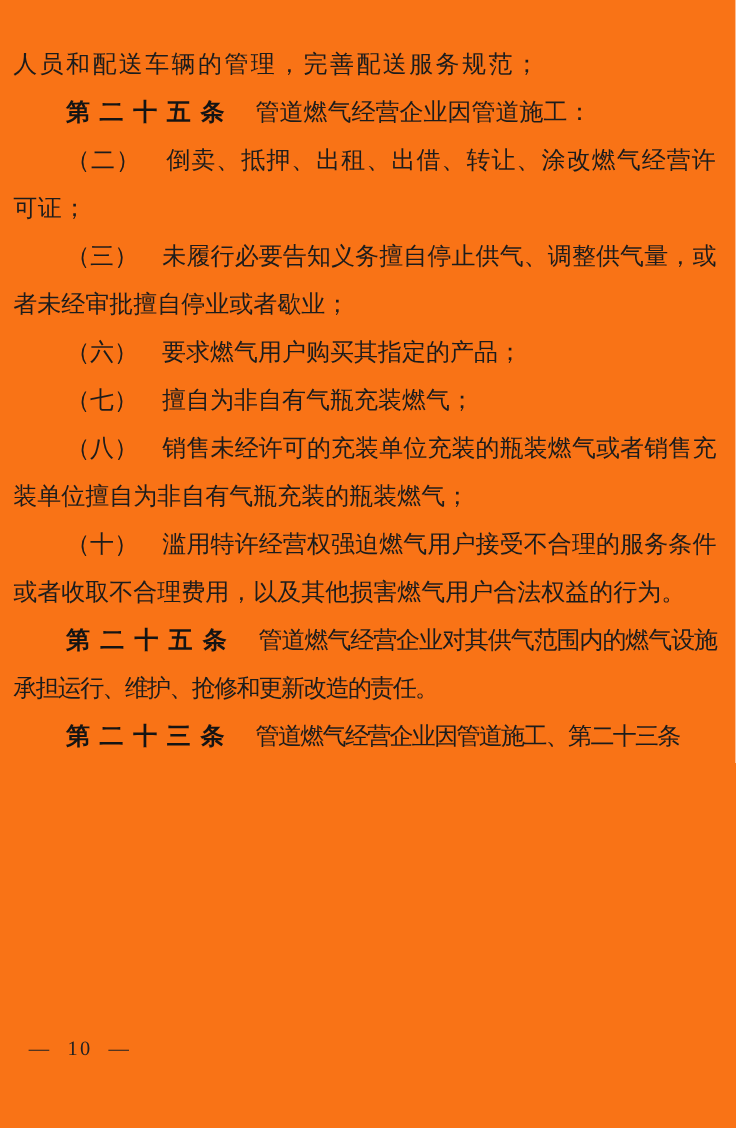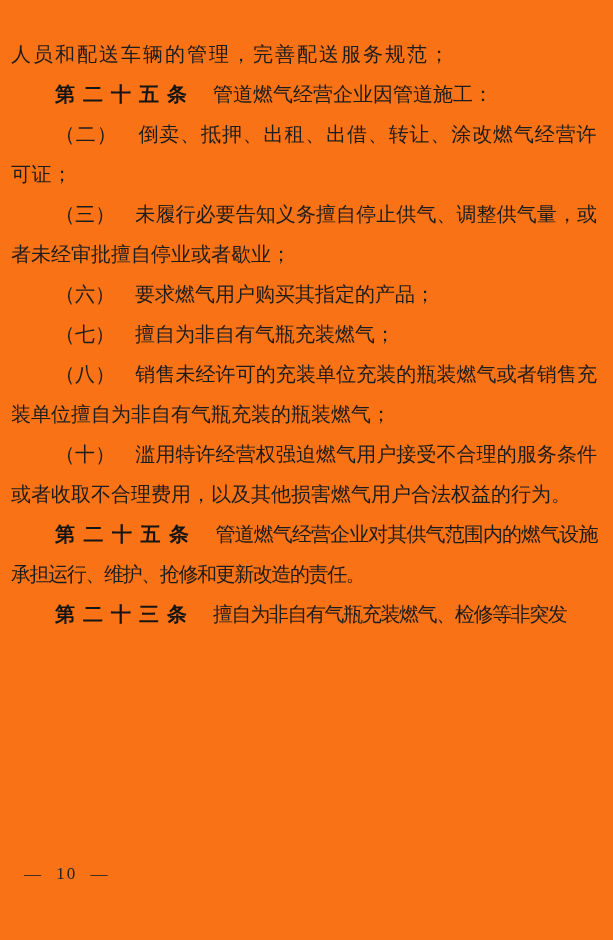--- a/index.html
+++ b/index.html
@@ -79,18 +79,18 @@
 
     <p class="para indent"><span class="ptext">（七）　擅自为非自有气瓶充装燃气；</span></p>
 
     <p class="para indent"><span class="ptext">（八）　销售未经许可的充装单位充装的瓶装燃气或者销售充装单位擅自为非自有气瓶充装的瓶装燃气；</span></p>
 
 
     <p class="para indent"><span class="ptext">（十）　滥用特许经营权强迫燃气用户接受不合理的服务条件或者收取不合理费用，以及其他损害燃气用户合法权益的行为。</span></p>
 
     <p class="para indent xnarrow"><span class="head">第二十五条</span><span class="ptext">管道燃气经营企业对其供气范围内的燃气设施承担运行、维护、抢修和更新改造的责任。</span></p>
 
-    <p class="para indent xnarrow"><span class="head">第二十三条</span><span class="ptext">擅自为非自有气瓶充装燃气、检修等非突发</span></p>
+    <p class="para indent xnarrow"><span class="head">第二十三条</span><span class="ptext">管道燃气经营企业因管道施工、第二十三条</span></p>
 
   </div>
 
   <div class="page-footer">— 10 —</div>
 </div>
 
 </body></html>

